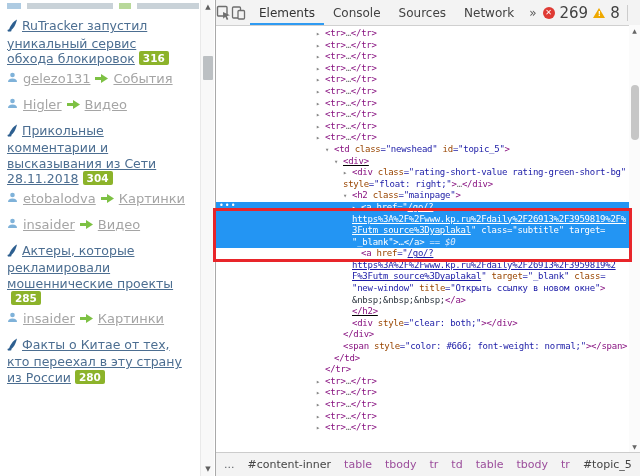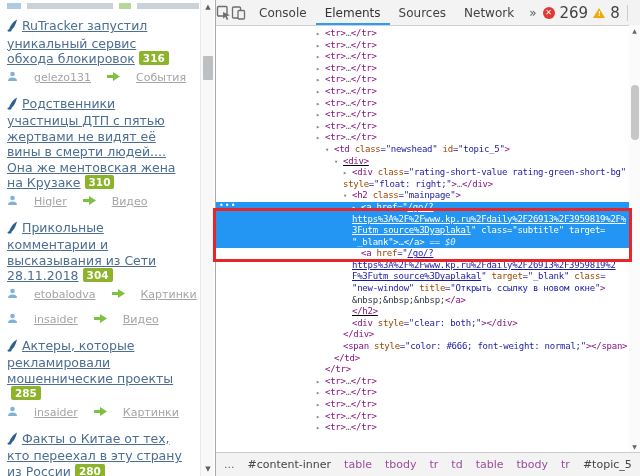--- a/index.html
+++ b/index.html
@@ -9,21 +9,21 @@
   
   .webpage{position:absolute;left:0;top:0;width:200px;height:476px;background:#fff;padding:0 0 0 7px;box-sizing:border-box;overflow:hidden}
   .cutoff-row{height:9px;overflow:hidden;display:flex;align-items:flex-end;gap:6px;margin-top:0}
   .cutbar{height:10px;border-bottom:1px solid #9aa7b0;background:#c9d2d8;transform:translateY(5px)}
   .post{margin:9px 15px 11px 0}
   .post-head{font-size:12.5px;line-height:15.5px;color:#4c6e91}
   .post-title{color:#4c6e91;text-decoration:underline;cursor:pointer}
   .post-icon{display:inline-block;vertical-align:-2px;margin-right:4px}
   .badge{display:inline-block;background:#8cb32a;color:#fff;font-weight:bold;font-size:10.5px;
          line-height:14px;padding:0 4px;border-radius:2px;margin-left:4px;vertical-align:1px}
-  .post-meta{margin-top:4px;font-size:11px;color:#a5a5a5;display:flex;align-items:center;gap:16px}
+  .post-meta{margin-top:4px;font-size:13px;color:#a5a5a5;display:flex;align-items:flex-end;gap:5px}
   .post-meta a{color:#a5a5a5;text-decoration:underline;cursor:pointer}
   .micon{display:inline-block}
 
   
   .page-scroll{position:absolute;left:200px;top:0;width:14px;height:476px;background:#f8f8f8;
                border-left:1px solid #e9e9e9;box-sizing:border-box}
   .ps-arrow{position:absolute;left:0;width:14px;height:12px;display:flex;align-items:center;justify-content:center;
             color:#606060;font-size:7px}
   .ps-thumb{position:absolute;left:2px;width:10px;background:#bcc0c3;border-radius:1px}
 
@@ -102,24 +102,20 @@
             </svg></span>
           <a>gelezo131</a>
           <span class="micon"><svg width="13" height="9" viewBox="0 0 13 9">
               <rect x="0" y="3" width="7" height="3" fill="#7dc143"></rect>
               <polygon points="6,0 13,4.5 6,9" fill="#7dc143"></polygon>
             </svg></span>
           <a>События</a>
         </div>
       </div>
       <div class="post">
-        <div class="post-head"><span class="post-icon"><svg width="11" height="13" viewBox="0 0 11 13">
-              <path d="M1.5 12.5 C2.5 7.5 6 2.5 10 0.5 C9 4.5 7.5 9 3.5 11.5 Z" fill="#2d5f90"></path>
-              <rect x="0.5" y="10.5" width="4" height="2" rx="1" fill="#2d5f90"></rect>
-            </svg></span><a class="post-title">Родственники участницы ДТП с пятью жертвами не видят её вины в смерти людей.... Она же ментовская жена на Крузаке</a><span class="badge">310</span></div>
         <div class="post-meta">
           <span class="micon"><svg width="11" height="11" viewBox="0 0 11 11">
               <circle cx="5.5" cy="3" r="2.3" fill="#7fb2d9"></circle>
               <path d="M1 10 a4.5 3.6 0 0 1 9 0 z" fill="#7fb2d9"></path>
             </svg></span>
           <a>Higler</a>
           <span class="micon"><svg width="13" height="9" viewBox="0 0 13 9">
               <rect x="0" y="3" width="7" height="3" fill="#7dc143"></rect>
               <polygon points="6,0 13,4.5 6,9" fill="#7dc143"></polygon>
             </svg></span>
@@ -201,22 +197,22 @@
       </svg>
     </span>
     <span class="tb-icon">
       <svg width="15" height="15" viewBox="0 0 15 15">
         <rect x="1.5" y="2" width="8" height="11" rx="1" fill="none" stroke="#6e6e6e" stroke-width="1.3"></rect>
         <rect x="7" y="5.5" width="6.5" height="8.5" rx="1" fill="#f3f3f3" stroke="#6e6e6e" stroke-width="1.3"></rect>
       </svg>
     </span>
     <span class="tb-sep"></span>
     <div id="tabs" style="display:flex">
+        <div class="tab selected">Elements</div>
         <div class="tab">Console</div>
-        <div class="tab selected">Elements</div>
         <div class="tab">Sources</div>
         <div class="tab">Network</div>
       </div>
     <span class="more-tabs">»</span>
     <div class="tb-right">
       <span class="err-ic">✕</span>
       <span class="count">269</span>
       <span class="warn-ic">
           <i>!</i>
         </span>

